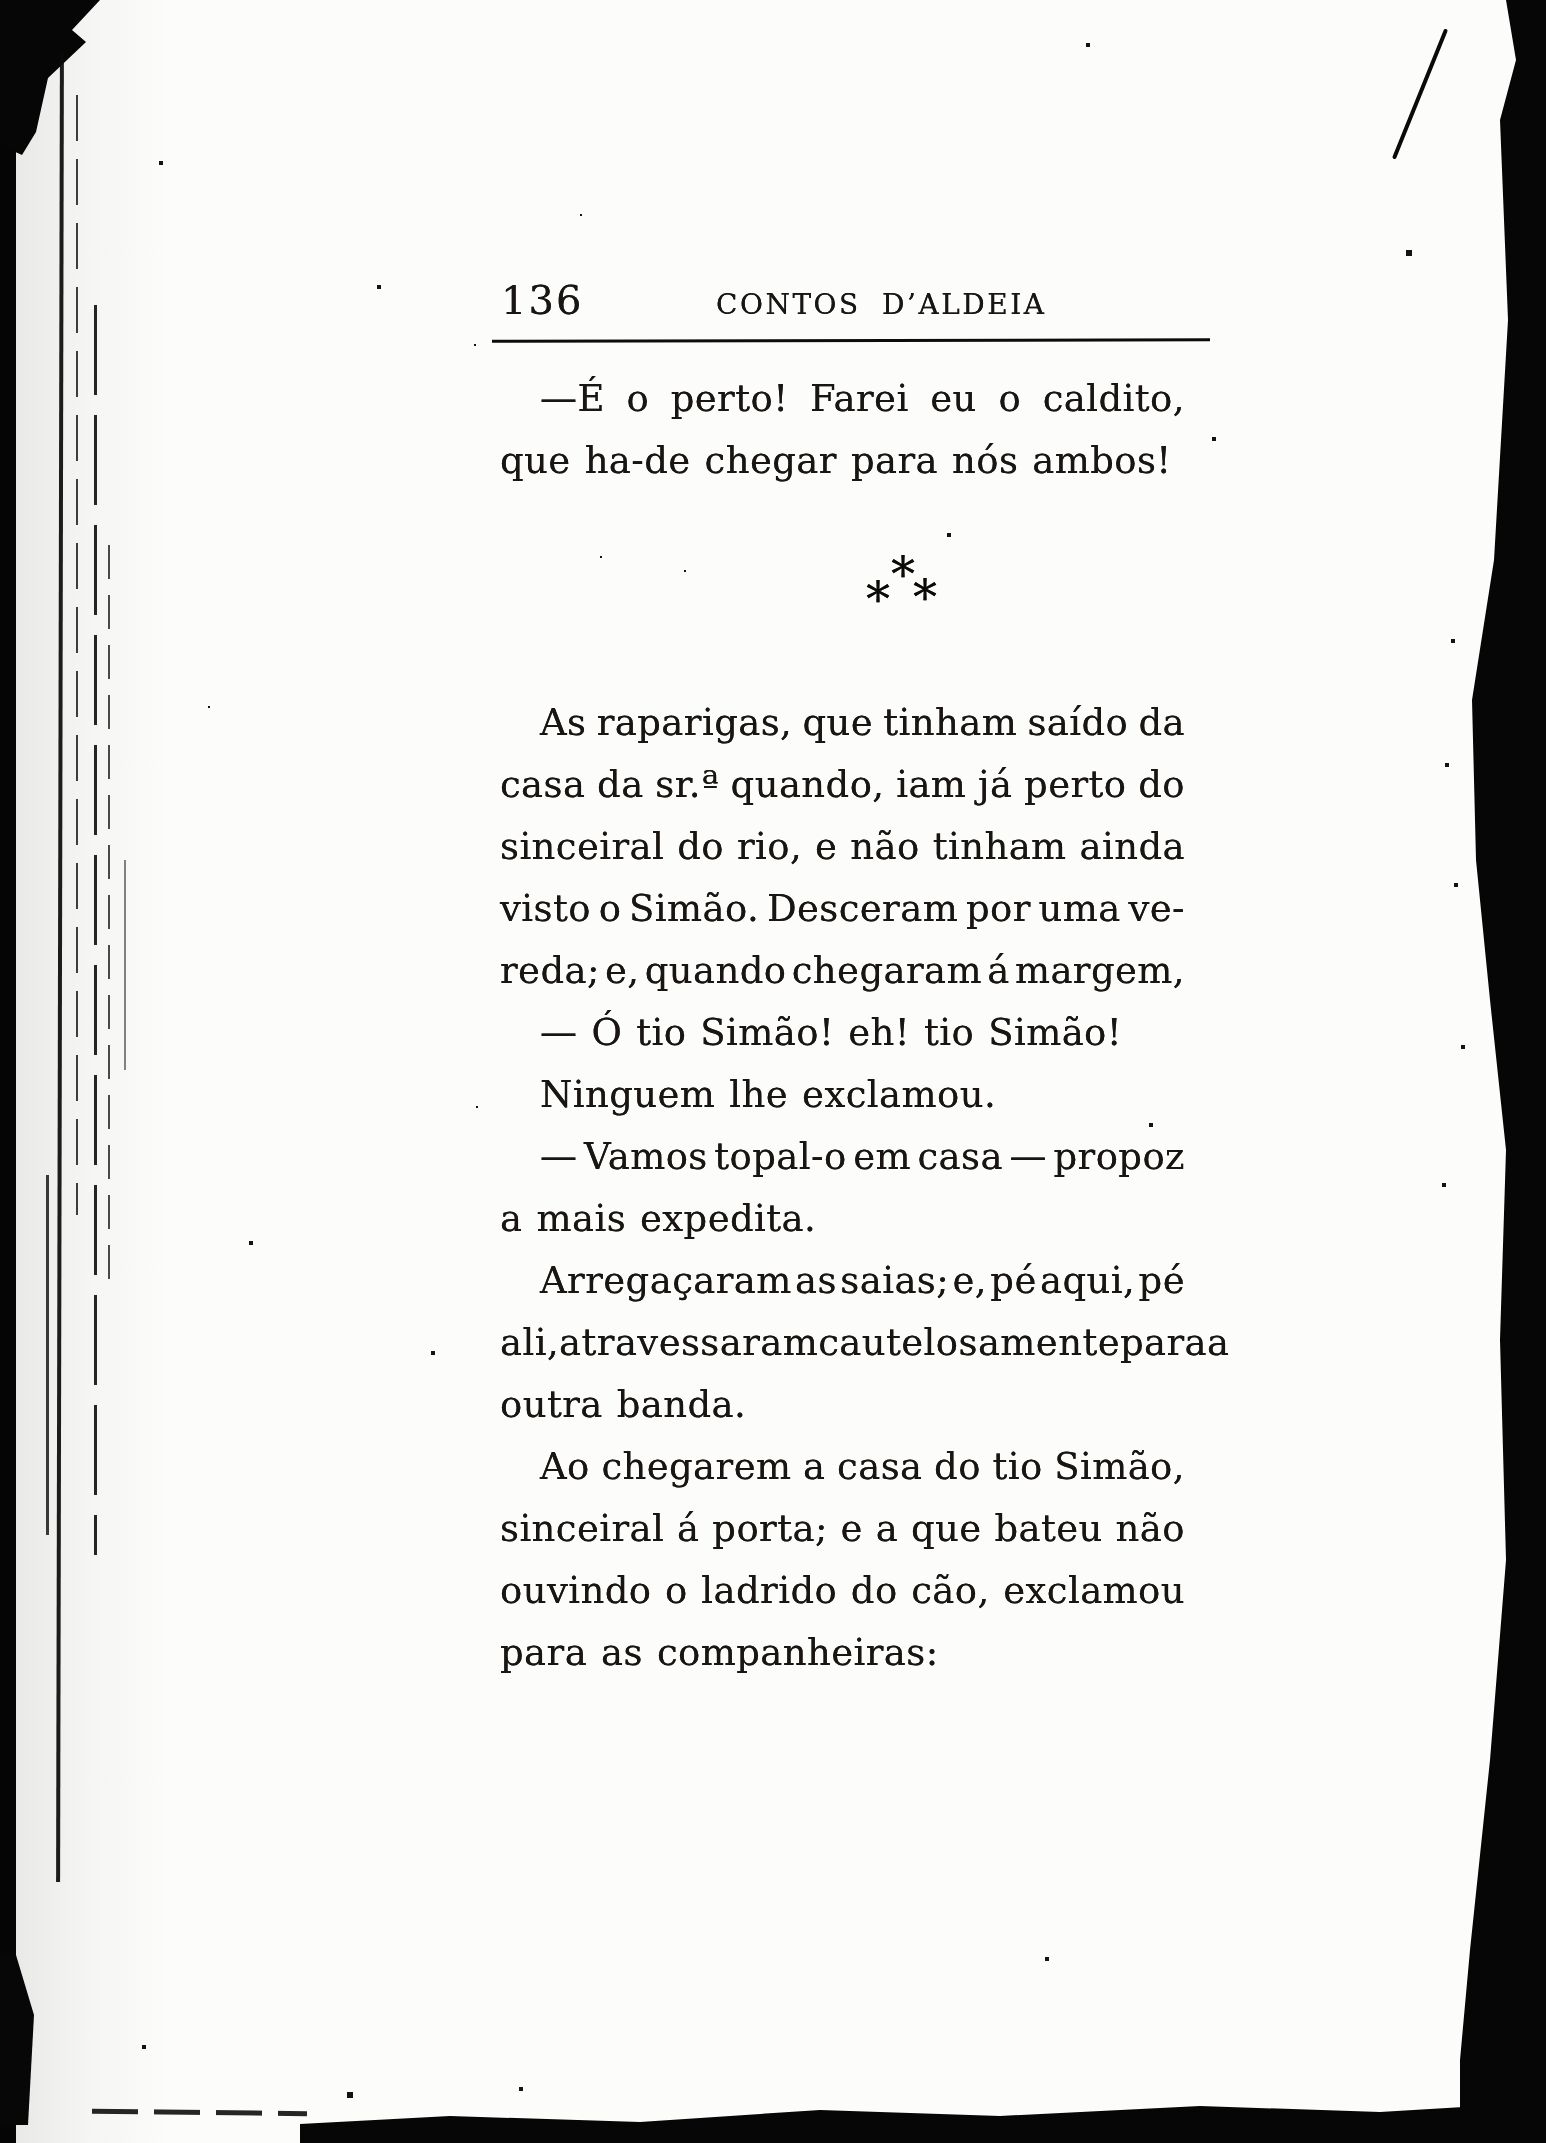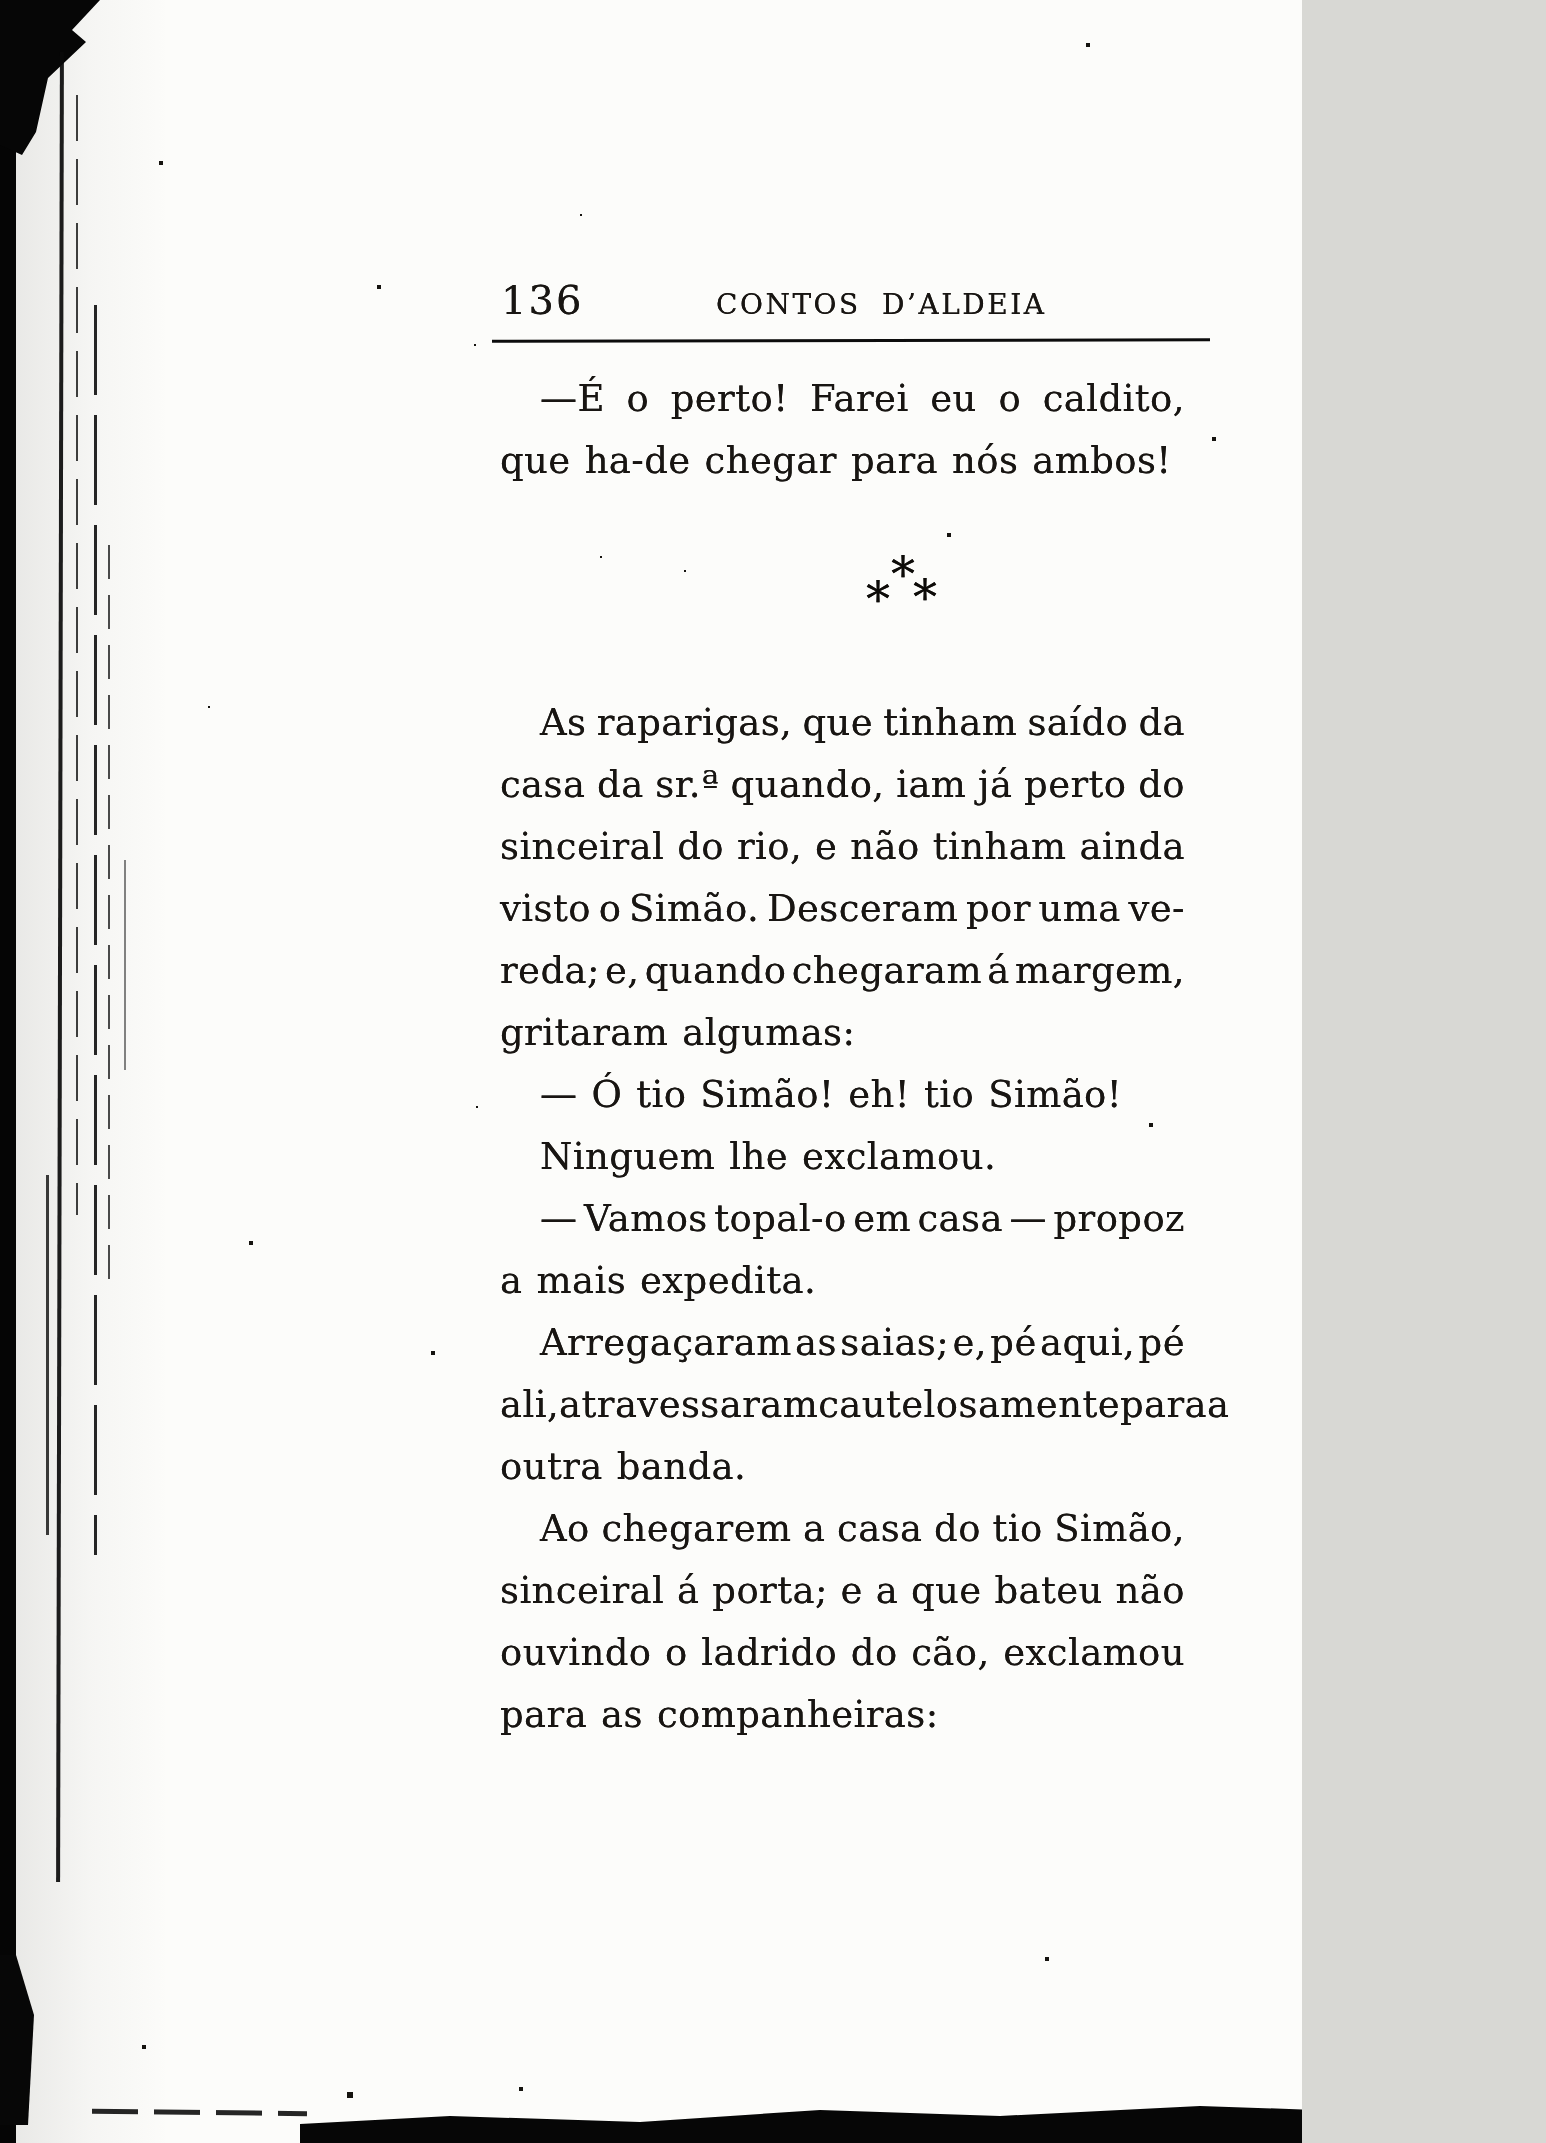--- a/index.html
+++ b/index.html
@@ -1,18 +1,18 @@
 <!DOCTYPE html>
 <html><head>
 <meta charset="utf-8">
 <style>
   html,body{margin:0;padding:0;background:#d8d8d4;}
   .scan-page{
     position:relative;
-    width:1302px;height:2143px;
+    width:1546px;height:2143px;
     background:#fcfcfa;
     overflow:hidden;
     font-family:"DejaVu Serif","Liberation Serif",serif;
     color:#181512;
   }
   
   .edge-shade{
     position:absolute;left:0;top:0;width:170px;height:100%;
     background:linear-gradient(90deg,rgba(40,38,34,0.10),rgba(40,38,34,0.03) 90px,transparent 170px);
   }
@@ -164,24 +164,20 @@
         <span class="word">ve-</span>
       </div>
       <div class="line justify">
         <span class="word">reda;</span>
         <span class="word">e,</span>
         <span class="word">quando</span>
         <span class="word">chegaram</span>
         <span class="word">á</span>
         <span class="word">margem,</span>
       </div>
-      <div class="line">
-        <span class="word">gritaram</span>
-        <span class="word">algumas:</span>
-      </div>
       <div class="line indent">
         <span class="word">—</span>
         <span class="word">Ó</span>
         <span class="word">tio</span>
         <span class="word">Simão!</span>
         <span class="word">eh!</span>
         <span class="word">tio</span>
         <span class="word">Simão!</span>
       </div>
       <div class="line indent">

